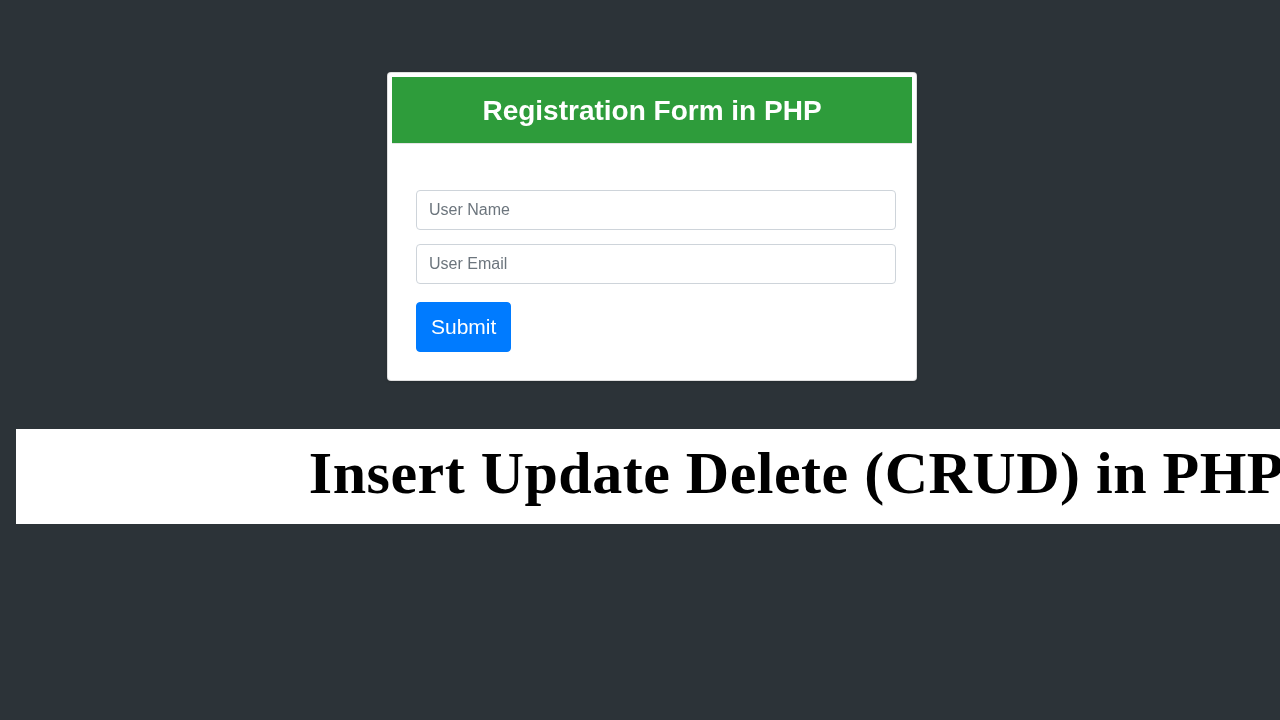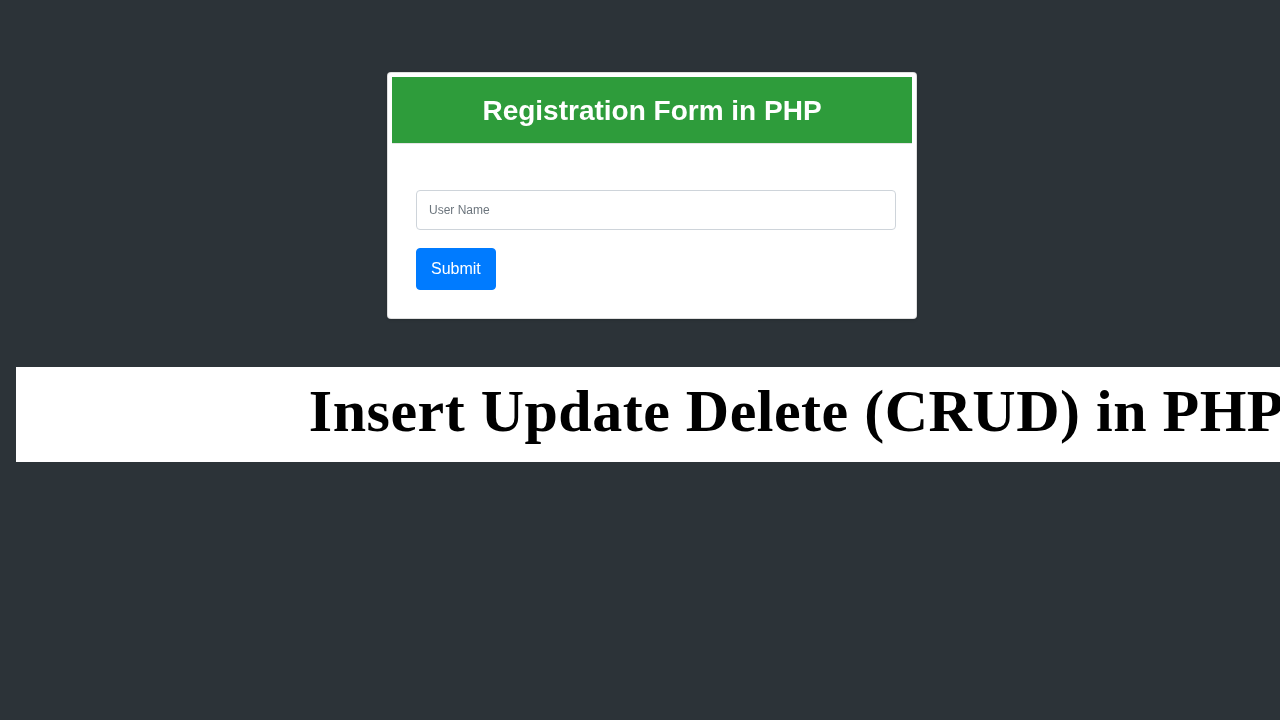--- a/index.html
+++ b/index.html
@@ -44,40 +44,40 @@
       border-bottom: 1px solid #e5e5e5;
     }
     .card-body {
       padding: 38px 20px 20px;
     }
     .form-control {
       display: block;
       width: 100%;
       height: 40px;
       padding: 8px 12px;
-      font-size: 12px;
+      font-size: 16px;
       line-height: 1.5;
       color: #495057;
       background-color: #fff;
       border: 1px solid #ced4da;
       border-radius: 4px;
       margin-bottom: 14px;
     }
     .form-control::placeholder {
       color: #6c757d;
       opacity: 1;
     }
     .btn-primary {
       display: inline-block;
       background-color: #007bff;
       color: #ffffff;
       border: 1px solid #007bff;
       border-radius: 4px;
       padding: 8px 14px;
-      font-size: 16px;
+      font-size: 21px;
       line-height: 1.5;
       cursor: pointer;
     }
     .banner-strip {
       margin-top: 40px;
       background: #ffffff;
       padding: 6px 0 12px;
       text-align: right;
     }
     .banner-strip h1 {
@@ -94,20 +94,21 @@
   </style>
 </head>
 <body>
 
 <div class="page-wrap">
   <div class="top-area">
     <div class="card">
       <div class="card-header">Registration Form in PHP</div>
       <div class="card-body">
         <input type="text" class="form-control" placeholder="User Name" style="">
+        <input type="text" class="form-control" placeholder="User Email" style="">
         <button class="btn-primary">Submit</button>
       </div>
     </div>
   </div>
 
   <div class="banner-strip">
     <h1>Insert Update Delete (CRUD) in PHP</h1>
   </div>
 
   <div class="bottom-fill"></div>

